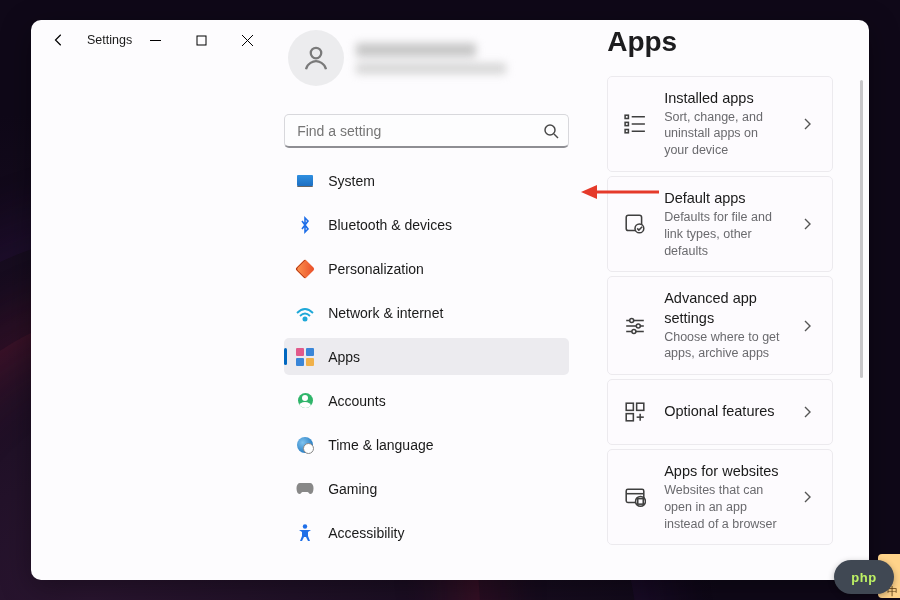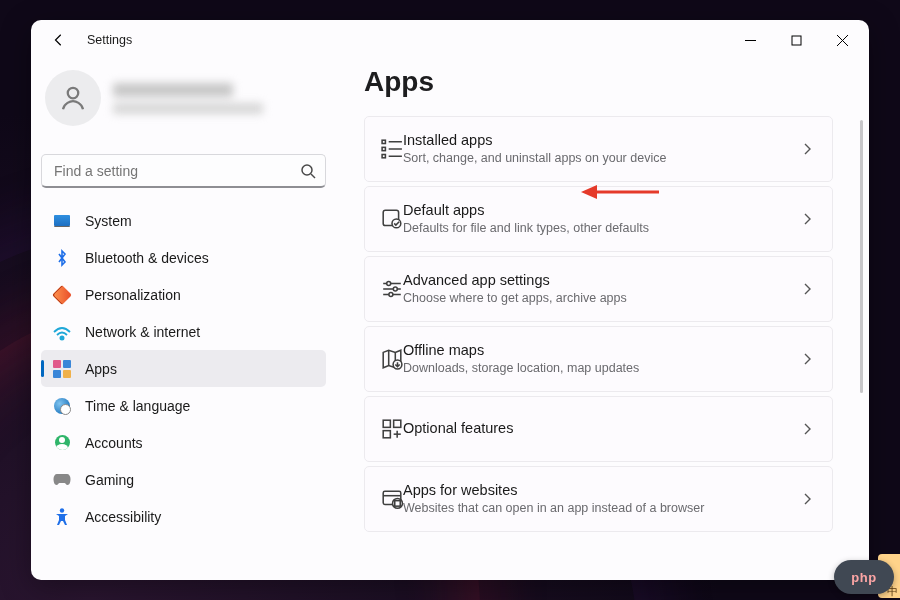--- a/index.html
+++ b/index.html
@@ -9,21 +9,21 @@
     display: flex; align-items: center; justify-content: center;
     position: relative;
   }
   .bg-ring { position:absolute; border-radius:50%; pointer-events:none; }
   .bg-ring.r1 { width:620px; height:620px; left:-140px; bottom:-320px; box-shadow: inset 0 0 60px 20px rgba(180,30,60,0.25), 0 0 40px 30px rgba(140,20,50,0.15); }
   .bg-ring.r2 { width:900px; height:900px; left:-260px; bottom:-520px; box-shadow: 0 0 50px 30px rgba(60,20,100,0.18); }
 
   .window {
     width: 838px; height: 560px; background: #fdfcfe;
     border-radius: 10px; box-shadow: 0 8px 30px rgba(0,0,0,0.35);
-    display: flex; flex-direction: column; position: relative; overflow: hidden;
+    display: flex; position: relative; overflow: hidden;
   }
   .titlebar { height: 40px; display: flex; align-items: center; padding: 0 4px 0 14px; }
   .titlebar .back { width:28px; height:28px; display:flex; align-items:center; justify-content:center; border-radius:4px; cursor:pointer; }
   .titlebar .back svg { width:14px; height:14px; }
   .titlebar .title { font-size:12.5px; margin-left:14px; color:#1a1a1a; }
   .winctrls { margin-left:auto; display:flex; }
   .winctrls .btn { width:46px; height:32px; display:flex; align-items:center; justify-content:center; cursor:pointer; }
   .winctrls svg { width:11px; height:11px; }
 
   .body { flex:1; display:flex; min-height:0; }
@@ -36,21 +36,21 @@
   .profile-text .pname { height:14px; width:120px; background:#c7c7c7; border-radius:2px; margin-bottom:6px; }
   .profile-text .pmail { height:11px; width:150px; background:#d6d6d6; border-radius:2px; }
 
   .searchbox { position:relative; margin-bottom:10px;margin-top:14px; }
   .searchbox input {
     width:100%; height:34px; border:1px solid #d8d8dc; border-bottom:2px solid #8e8e93;
     border-radius:5px; padding:0 38px 0 12px; font-size:14px; background:#fdfdfe; outline:none;
   }
   .searchbox .sicon { position:absolute; right:10px; top:9px; width:16px; height:16px; color:#4a4a4a; }
 
-  .nav { display:flex; flex-direction:column; gap:0; overflow-y:auto; }
+  .nav { display:flex; flex-direction:column; gap:7px; overflow-y:auto; }
   .nav-item {
     display:flex; align-items:center; gap:14px; height:37px; padding:0 12px;
     border-radius:5px; cursor:pointer; font-size:14px; color:#1a1a1a; position:relative;
   }
   .nav-item.selected { background:#ecebef; }
   .nav-item.selected::before {
     content:""; position:absolute; left:0; top:10px; bottom:10px; width:3px;
     border-radius:2px; background:#0067c0;
   }
   .nav-item .nicon { width:18px; height:18px; display:flex; align-items:center; justify-content:center; font-size:15px; }
@@ -66,41 +66,41 @@
   .ic-acc::after{content:"";position:absolute;width:12px;height:8px;background:#fff;border-radius:50% 50% 0 0;top:9px;left:1.5px;}
   .ic-time { width:16px;height:16px;border-radius:50%;background:radial-gradient(circle at 35% 35%,#7fc3ef 0%,#2a7fc4 70%); position:relative;}
   .ic-time::after{content:"";position:absolute;right:-1px;bottom:-1px;width:9px;height:9px;border-radius:50%;background:#fff;border:1px solid #888;}
   .ic-game { color:#777; font-size:16px; }
   .ic-accs { color:#1f6fe8; }
 
   .main { flex:1; padding: 6px 28px 10px 28px; display:flex; flex-direction:column; min-height:0; position:relative; }
   .page-title { font-size:28px; font-weight:600; color:#1d1d1f; margin-bottom:18px; }
   .cards { display:flex; flex-direction:column; gap:4px; overflow-y:auto; padding-right:8px; }
   .card {
-    display:flex; align-items:center; min-height:66px;
+    display:flex; align-items:center; gap:18px; min-height:66px;
     border:1px solid #eceaee; border-radius:5px; padding:12px 18px 12px 16px;
     cursor:pointer; background:#fdfbfe;
   }
   .card .cicon { width:22px; height:22px; color:#3f3f3f; display:flex; align-items:center; justify-content:center; flex-shrink:0; }
   .card .ctext { flex:1; min-width:0; }
   .card .ctitle { font-size:14.5px; color:#1a1a1a; line-height:1.35; }
   .card .csub { font-size:12.5px; color:#6a6a6e; line-height:1.35; }
   .card .chev { width:14px; height:14px; color:#555; flex-shrink:0; }
 
   .scrollbar-track { position:absolute; right:6px; top:60px; bottom:20px; width:3px; }
   .scrollbar-thumb { position:absolute; top:0; width:3px; height:62%; background:#c7c6c9; border-radius:2px; }
 
   .arrow-annot {
     position:absolute; top:162px; left:550px; width:80px; height:20px; pointer-events:none; z-index:5;
   }
 
   .badge-php {
     position:absolute; right:6px; bottom:6px; width:60px; height:34px;
     background:#404853; border-radius:17px; display:flex; align-items:center; justify-content:center;
-    color:#fca5a5; font-size:13px; font-weight:600; letter-spacing:0.5px; z-index:10;
+    color:#bef264; font-size:13px; font-weight:600; letter-spacing:0.5px; z-index:10;
     box-shadow:0 2px 6px rgba(0,0,0,0.3);
   }
   .badge-cn {
     position:absolute; right:-6px; bottom:2px; width:28px; height:44px;
     background:#ffd38a; border-radius:4px 0 0 4px; z-index:9;
     display:flex; align-items:center; justify-content:center;
     font-size:11px; color:#5a3a10; writing-mode:vertical-rl;
   }
 </style>
 </head>
@@ -199,29 +199,29 @@
                 <span></span>
                 <span></span>
                 <span></span>
                 <span></span>
               </span>
             </span>
           <span>Apps</span>
         </div>
         <div class="nav-item">
           <span class="nicon">
+              <span class="ic-acc"></span>
+            </span>
+          <span>Accounts</span>
+        </div>
+        <div class="nav-item">
+          <span class="nicon">
               <span class="ic-time"></span>
             </span>
           <span>Time &amp; language</span>
-        </div>
-        <div class="nav-item">
-          <span class="nicon">
-              <span class="ic-acc"></span>
-            </span>
-          <span>Accounts</span>
         </div>
         <div class="nav-item">
           <span class="nicon ic-game">
             <svg width="18" height="13" viewBox="0 0 18 13" fill="#888">
                 <path d="M4 1h10c2 0 3.5 2 3.5 5s-1 6-3 6c-1.5 0-2-2-3-2H6.5c-1 0-1.5 2-3 2-2 0-3-3-3-6S2 1 4 1z"></path>
               </svg>
           </span>
           <span>Gaming</span>
         </div>
         <div class="nav-item">
@@ -291,37 +291,20 @@
           </span>
           <div class="ctext">
             <div class="ctitle">Advanced app settings</div>
             <div class="csub">Choose where to get apps, archive apps</div>
           </div>
           <svg class="chev" viewBox="0 0 14 14" fill="none" stroke="currentColor" stroke-width="1.4">
               <path d="M5 2 L10 7 L5 12"></path>
             </svg>
         </div>
 
-        <div class="card">
-          <span class="cicon">
-            <svg viewBox="0 0 20 20" fill="none" stroke="currentColor" stroke-width="1.4">
-                <path d="M2 4l5-2 6 2 5-2v14l-5 2-6-2-5 2z"></path>
-                <path d="M7 2v14M13 4v14"></path>
-                <circle cx="15" cy="15" r="4" fill="#fdfbfe"></circle>
-                <path d="M15 13v4M13 15l2 2 2-2"></path>
-              </svg>
-          </span>
-          <div class="ctext">
-            <div class="ctitle">Offline maps</div>
-            <div class="csub">Downloads, storage location, map updates</div>
-          </div>
-          <svg class="chev" viewBox="0 0 14 14" fill="none" stroke="currentColor" stroke-width="1.4">
-              <path d="M5 2 L10 7 L5 12"></path>
-            </svg>
-        </div>
 
         <div class="card">
           <span class="cicon">
             <svg viewBox="0 0 20 20" fill="none" stroke="currentColor" stroke-width="1.4">
                 <rect x="2" y="2" width="6.5" height="6.5"></rect>
                 <rect x="11.5" y="2" width="6.5" height="6.5"></rect>
                 <rect x="2" y="11.5" width="6.5" height="6.5"></rect>
                 <line x1="14.7" y1="11.5" x2="14.7" y2="18"></line>
                 <line x1="11.5" y1="14.7" x2="18" y2="14.7"></line>
               </svg>

